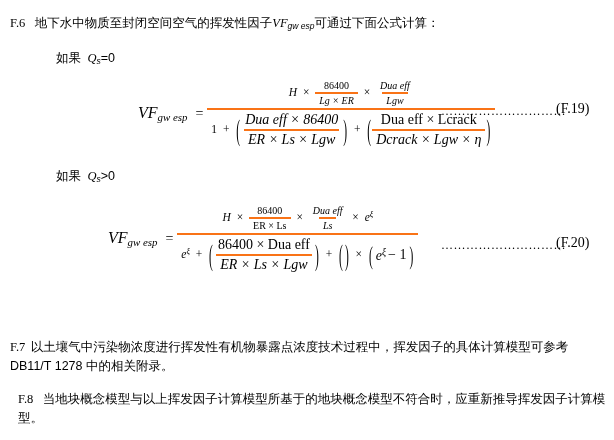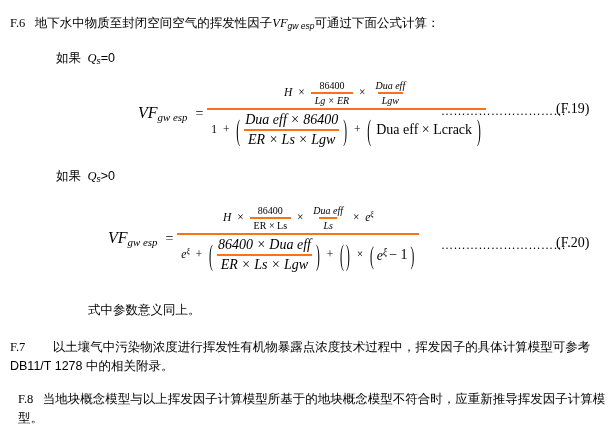--- a/index.html
+++ b/index.html
@@ -183,20 +183,21 @@
             <span class="num" style="font-style:italic">Dua eff × 86400</span>
             <span class="den" style="font-style:italic">ER × Ls × Lgw</span>
           </span>
           <span class="pr">)</span>
         </span>
         <span class="op">+</span>
         <span class="paren">
           <span class="pl">(</span>
           <span class="frac inner">
             <span class="num" style="">Dua eff × Lcrack</span>
+            <span class="den" style="font-style:italic">Dcrack × Lgw × η</span>
           </span>
           <span class="pr">)</span>
         </span>
       </span>
     </span>
   </div>
 
   <div class="dots" style="left:441px; top:104px;">…………………………</div>
   <div class="eqlabel" style="left:556px; top:101px;">(F.19)</div>
 
@@ -226,21 +227,21 @@
         </span>
         <span class="op">×</span>
         <span style="font-style:italic">e</span><span class="sup">ξ</span>
       </span>
       <span class="den">
         <span style="font-style:italic">e</span><span class="sup">ξ</span>
         <span class="op">+</span>
         <span class="paren">
           <span class="pl">(</span>
           <span class="frac inner">
-            <span class="num" style="font-style:italic">86400 × Dua eff</span>
+            <span class="num" style="">86400 × Dua eff</span>
             <span class="den" style="font-style:italic">ER × Ls × Lgw</span>
           </span>
           <span class="pr">)</span>
         </span>
         <span class="op">+</span>
         <span class="paren">
           <span class="pl">(</span>
           <span class="pr">)</span>
         </span>
         <span class="op">×</span>
@@ -251,25 +252,24 @@
           </span>
           <span class="pr">)</span>
         </span>
       </span>
     </span>
   </div>
 
   <div class="dots" style="left:441px; top:238px;">…………………………</div>
   <div class="eqlabel" style="left:556px; top:235px;">(F.20)</div>
 
-  <div class="note" style="left:88px; top:302px;">式中参数意义同上。</div>
 
   <div class="para" style="left:10px; top:338px; width:596px;">
     <span class="clause-num">F.7</span>
-    <span style="margin-left:24px;">以土壤气中污染物浓度进行挥发性有机物暴露点浓度技术过程中，挥发因子的具体计算模型可参考DB11/T 1278 中的相关附录。</span>
+    <span style="margin-left:2px;">以土壤气中污染物浓度进行挥发性有机物暴露点浓度技术过程中，挥发因子的具体计算模型可参考DB11/T 1278 中的相关附录。</span>
   </div>
 
   <div class="para" style="left:18px; top:390px; width:596px;">
     <span class="clause-num">F.8</span>
     <span style="margin-left:6px;">当地块概念模型与以上挥发因子计算模型所基于的地块概念模型不符合时，应重新推导挥发因子计算模型。</span>
   </div>
 
 </div>
 
 </body></html>

